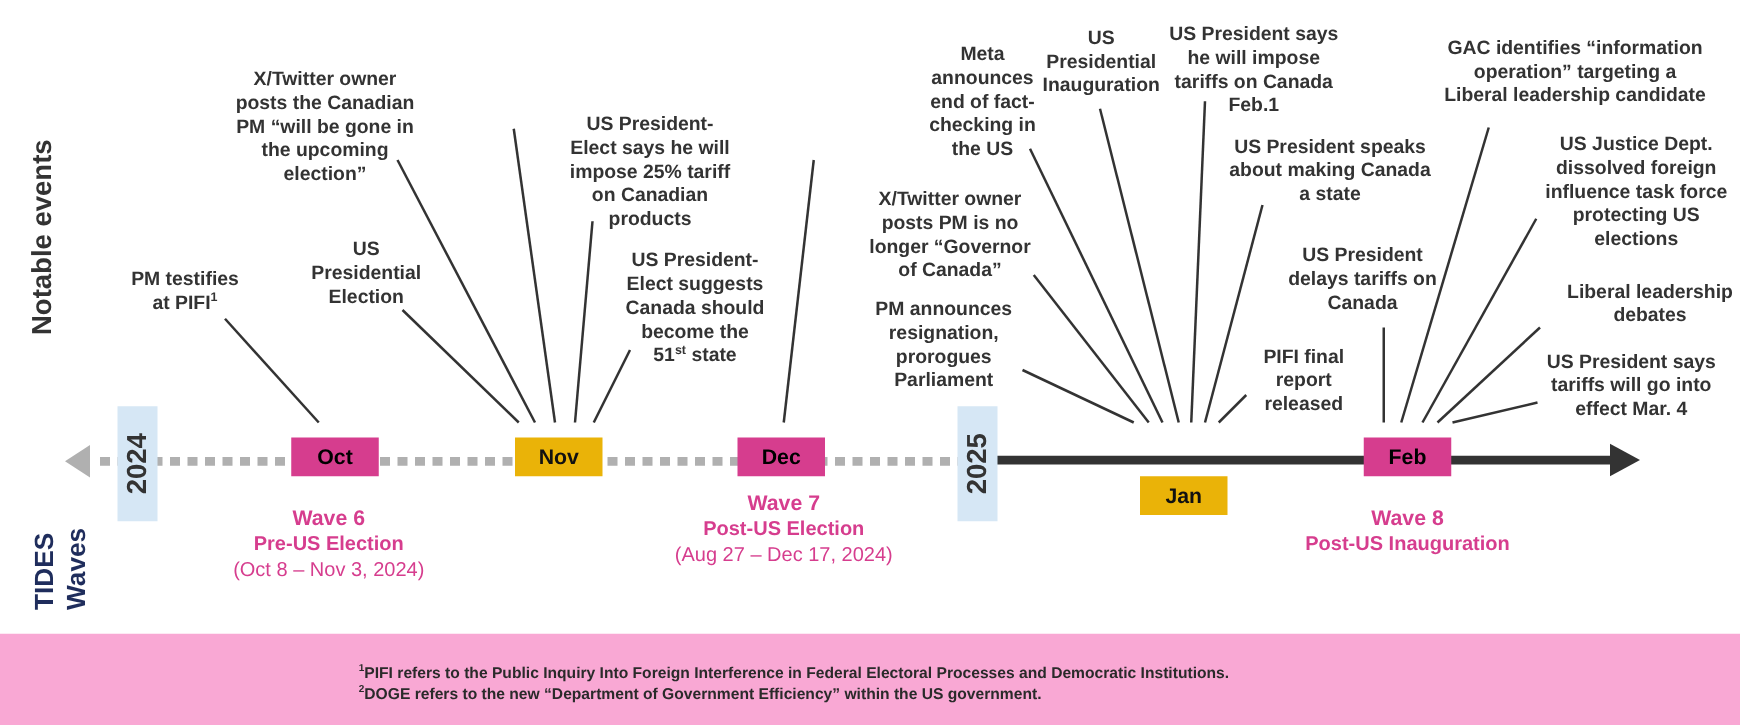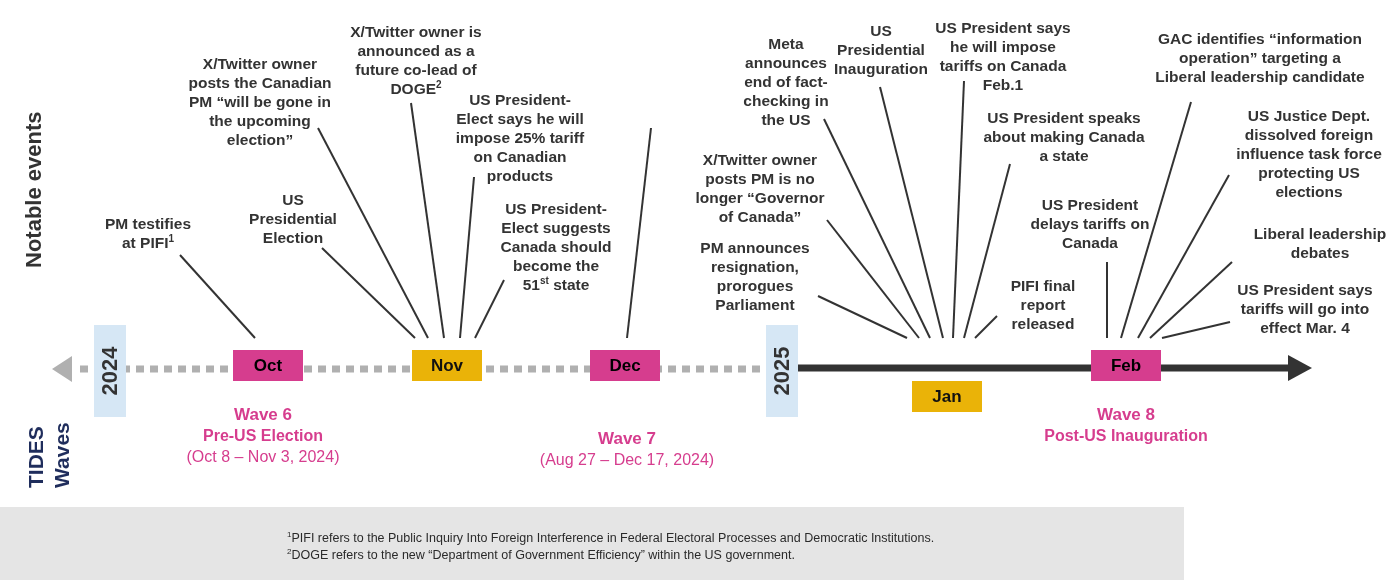--- a/index.html
+++ b/index.html
@@ -17,21 +17,21 @@
   .year { position: absolute; width: 32px; height: 92px; background: #d6e7f5; }
   .year span { position: absolute; left: 50%; top: 50%;
                transform: translate(-50%, -50%) rotate(-90deg);
                font-weight: bold; font-size: 22px; color: #333333; white-space: nowrap; }
   .side-title { position: absolute; transform: rotate(-90deg); transform-origin: left top;
                 font-weight: bold; white-space: nowrap; }
   .wave { position: absolute; text-align: center; color: #d63d8e; }
   .wave .w-name { font-weight: bold; font-size: 17px; line-height: 21px; }
   .wave .w-sub { font-weight: bold; font-size: 16px; line-height: 21px; }
   .wave .w-dates { font-size: 16px; line-height: 21px; }
-  .footer { position: absolute; left: 0; top: 507px; width: 1184px; height: 73px; background: #e5e5e5; }
+  .footer { position: absolute; left: 0; top: 507px; width: 1392px; height: 73px; background: #f9a8d4; font-weight: bold; }
   .footer .notes { position: absolute; left: 287px; top: 23px; font-size: 12.5px; line-height: 17px; color: #2a2a2a; }
   .footer sup { font-size: 8px; line-height: 0; }
 </style>
 </head>
 <body>
 
 <div class="canvas">
 
   <svg class="lines" viewBox="0 0 1392 580">
 
@@ -89,24 +89,20 @@
   <div class="event" style="left:92px; top:214px; width:112px;"><span>PM testifies
 at PIFI</span><sup>1</sup></div>
   <div class="event" style="left:234px; top:190px; width:118px;">US
 Presidential
 Election</div>
   <div class="event" style="left:180px; top:54px; width:160px;">X/Twitter owner
 posts the Canadian
 PM “will be gone in
 the upcoming
 election”</div>
-  <div class="event" style="left:344px; top:22px; width:144px;"><span>X/Twitter owner is
-announced as a
-future co-lead of
-DOGE</span><sup>2</sup></div>
   <div class="event" style="left:450px; top:90px; width:140px;">US President-
 Elect says he will
 impose 25% tariff
 on Canadian
 products</div>
   <div class="event" style="left:494px; top:199px; width:124px;"><span>US President-
 Elect suggests
 Canada should
 become the
 51</span><sup>st</sup><span> state</span></div>
@@ -151,22 +147,23 @@
 debates</div>
   <div class="event" style="left:1230px; top:280px; width:150px;">US President says
 tariffs will go into
 effect Mar. 4</div>
 
   <div class="wave" style="left:163px; top:404px; width:200px;">
     <div class="w-name">Wave 6</div>
     <div class="w-sub">Pre-US Election</div>
     <div class="w-dates">(Oct 8 – Nov 3, 2024)</div>
   </div>
-  <div class="wave" style="left:517px; top:428px; width:220px;">
+  <div class="wave" style="left:517px; top:392px; width:220px;">
     <div class="w-name">Wave 7</div>
+    <div class="w-sub">Post-US Election</div>
     <div class="w-dates">(Aug 27 – Dec 17, 2024)</div>
   </div>
   <div class="wave" style="left:1016px; top:404px; width:220px;">
     <div class="w-name">Wave 8</div>
     <div class="w-sub">Post-US Inauguration</div>
   </div>
 
   <div class="footer">
     <div class="notes">
       <div><sup>1</sup><span>PIFI refers to the Public Inquiry Into Foreign Interference in Federal Electoral Processes and Democratic Institutions.</span></div>

